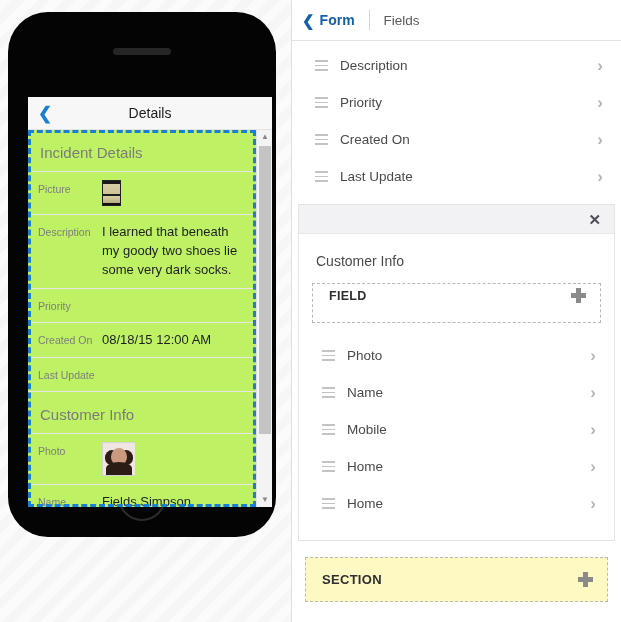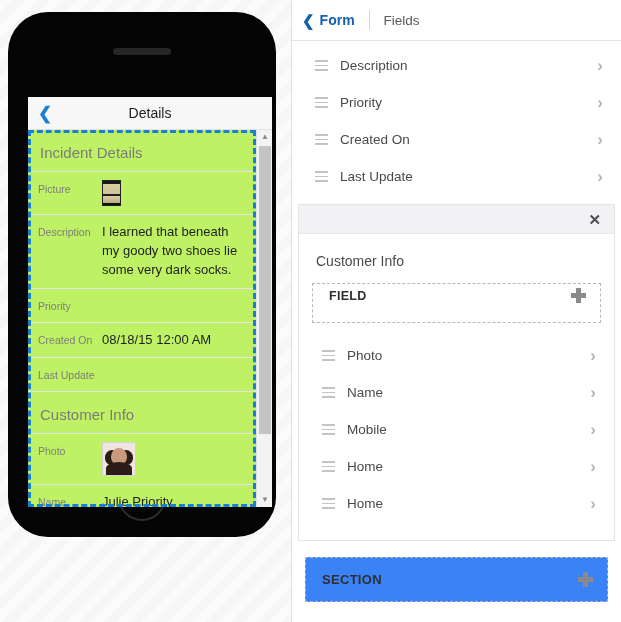--- a/index.html
+++ b/index.html
@@ -354,21 +354,21 @@
   .section-btn-wrap {
     margin: 16px 13px 0 13px;
   }
   .section-btn {
     border: 1px dashed #b8b8b8;
     height: 45px;
     display: flex;
     align-items: center;
     justify-content: space-between;
     padding: 0 14px 0 16px;
-    background: #3b82f6;
+    background: #fef9c3;
   }
   .section-btn .lbl {
     font-size: 13px;
     font-weight: bold;
     color: #2f2f2f;
     letter-spacing: 0.3px;
   }
 </style>
 </head>
 <body>
@@ -421,21 +421,21 @@
 
           <div class="ph-row">
             <div class="ph-row-label">Photo</div>
             <div class="ph-row-value">
               <div class="thumb-photo"></div>
             </div>
           </div>
 
           <div class="ph-row">
             <div class="ph-row-label">Name</div>
-            <div class="ph-row-value">Julie Priority</div>
+            <div class="ph-row-value">Fields Simpson</div>
           </div>
 
         </div>
 
         <div class="ph-selection"></div>
 
         <div class="ph-scroll">
           <div class="ph-scroll-up">▲</div>
           <div class="ph-scroll-thumb"></div>
           <div class="ph-scroll-down">▼</div>

